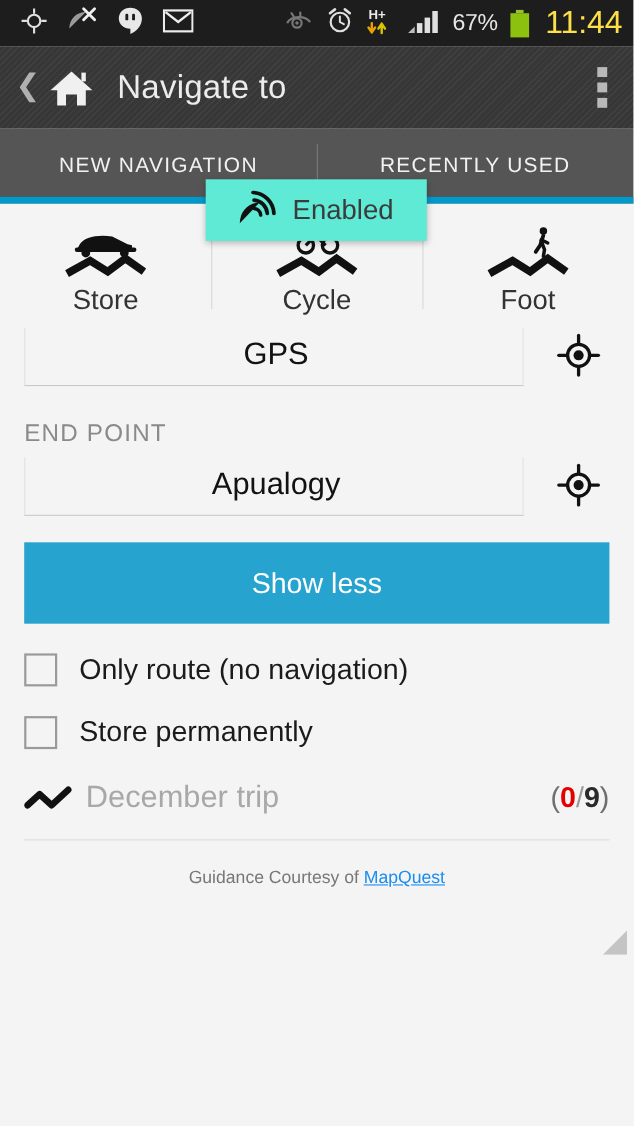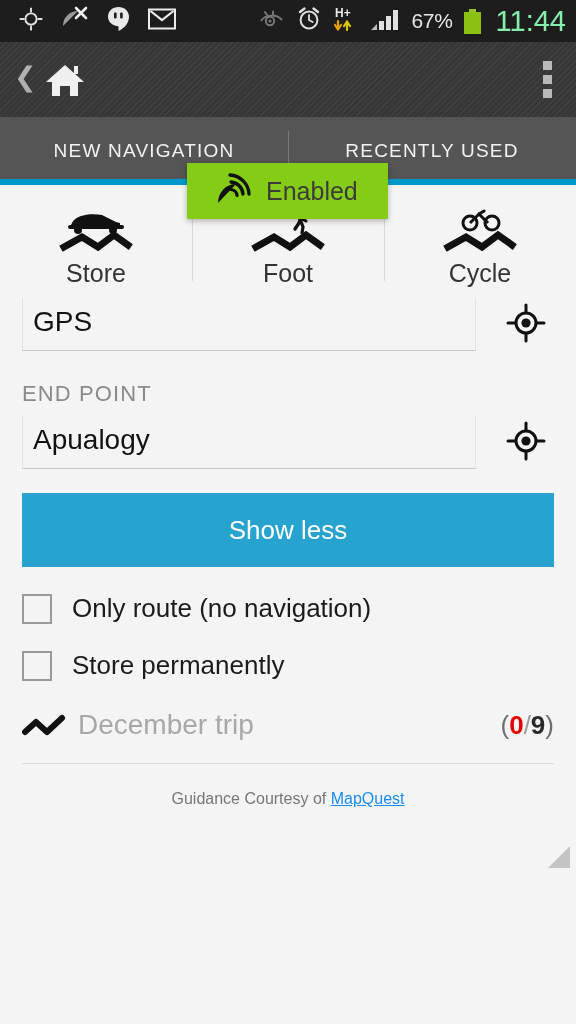--- a/index.html
+++ b/index.html
@@ -17,21 +17,21 @@
     height: 42px; width: 100%;
     background: #1d1d1d;
     display: flex; align-items: center;
     padding: 0 10px 0 18px;
     color: #dedede;
   }
   .sb-left { display: flex; align-items: center; gap: 17px; }
   .sb-right { display: flex; align-items: center; gap: 11px; margin-left: auto; }
   .sb-icon { display: block; }
   .sb-pct { font-size: 21px; color: #e6e6e6; letter-spacing: -0.3px; }
-  .sb-clock { font-size: 29px; color: #86efac; letter-spacing: 0px; margin-left: 4px; font-weight: 400; }
+  .sb-clock { font-size: 29px; color: #fde047; letter-spacing: 0px; margin-left: 4px; font-weight: 400; }
   .batt { width: 17px; height: 25px; position: relative; }
   .batt .cap { position: absolute; left: 5px; top: 0; width: 7px; height: 3px; background: #9bbf2a; }
   .batt .body { position: absolute; left: 0; top: 3px; width: 17px; height: 22px; background: #8cc110; }
 
   
   .actionbar {
     position: relative;
     height: 75px; width: 100%;
     background-color: #3a3a3a;
     background-image: repeating-linear-gradient(135deg,
@@ -61,21 +61,21 @@
   .tab + .tab::before {
     content: ""; position: absolute; left: 0; top: 14px; bottom: 14px;
     width: 1px; background: rgba(255,255,255,0.22);
   }
   .tab-indicator { position: absolute; left: 0; bottom: 0; height: 6px; width: 100%; background: #0099cc; }
 
   
   .toast {
     position: absolute; left: 187px; top: 163px;
     width: 201px; height: 56px;
-    background: #84cc16;
+    background: #5eead4;
     box-shadow: 0 2px 6px rgba(0,0,0,0.28);
     display: flex; align-items: center; gap: 14px;
     padding-left: 27px;
     z-index: 40;
   }
   .toast-label { font-size: 25px; color: #3b3b3b; }
 
   
   .modes { display: flex; height: 110px; padding-top: 8px; background: #f4f4f4; }
   .mode {
@@ -97,20 +97,21 @@
   }
   .field-row { display: flex; align-items: flex-end; }
   .field-input {
     flex: 1; font-size: 28px; color: #121212;
     padding: 8px 6px 12px 10px;
     border-bottom: 1px solid #c9c9c9;
     border-left: 1px solid #e2e2e2;
     border-right: 1px solid #e2e2e2;
     background: transparent;
     margin-right: 22px;
+    text-align: center;
   }
   .loc-btn { width: 56px; height: 56px; display: flex; align-items: center; justify-content: center; }
 
   
   .primary-btn {
     margin: 24px 22px 0 22px;
     height: 74px;
     background: #27a3cf;
     display: flex; align-items: center; justify-content: center;
     color: #ffffff; font-size: 26px;
@@ -227,20 +228,21 @@
   </div>
 
   <div class="actionbar">
     <span class="ab-back">❮</span>
     <span class="ab-home">
       <svg width="44" height="44" viewBox="0 0 44 44">
         <path d="M22 7 L41 24 L35 24 L35 38 L27 38 L27 28 L17 28 L17 38 L9 38 L9 24 L3 24 Z" fill="#f0f0f0"></path>
         <rect x="31" y="8" width="4" height="8" fill="#f0f0f0"></rect>
       </svg>
     </span>
+    <span class="ab-title">Navigate to</span>
     <span class="ab-overflow">
       <i></i>
         <i></i>
         <i></i>
     </span>
   </div>
 
   <div class="tabs">
     <div class="tab">
       <span>NEW NAVIGATION</span>
@@ -275,41 +277,41 @@
           <path d="M14 42 L32 32 L48 42 L64 30 L78 40" fill="none" stroke="#111" stroke-width="7" stroke-linecap="square" stroke-linejoin="miter"></path>
         </svg>
       </span>
       <span class="mode-label">Store</span>
     </div>
 
 
     <div class="mode">
       <span class="mode-glyph">
         <svg width="92" height="52" viewBox="0 0 92 52">
+          <circle cx="36" cy="18" r="7" fill="none" stroke="#111" stroke-width="3"></circle>
+          <circle cx="58" cy="18" r="7" fill="none" stroke="#111" stroke-width="3"></circle>
+          <path d="M36 18 L45 9 L54 18" fill="none" stroke="#111" stroke-width="3"></path>
+          <path d="M45 9 L50 6" stroke="#111" stroke-width="3" stroke-linecap="round"></path>
+          <path d="M14 42 L32 32 L48 42 L64 30 L78 40" fill="none" stroke="#111" stroke-width="7" stroke-linecap="square" stroke-linejoin="miter"></path>
+        </svg>
+      </span>
+      <span class="mode-label">Cycle</span>
+    </div>
+
+    <div class="mode">
+      <span class="mode-glyph">
+        <svg width="92" height="52" viewBox="0 0 92 52">
           <circle cx="60" cy="5" r="3.4" fill="#111"></circle>
           <path d="M60 9 L57 18 L53 24" fill="none" stroke="#111" stroke-width="3.4" stroke-linecap="round"></path>
           <path d="M58 13 L64 16" stroke="#111" stroke-width="3" stroke-linecap="round"></path>
           <path d="M58 14 L61 22 L60 28" fill="none" stroke="#111" stroke-width="3.2" stroke-linecap="round"></path>
           <path d="M14 42 L32 32 L48 42 L64 30 L78 40" fill="none" stroke="#111" stroke-width="7" stroke-linecap="square" stroke-linejoin="miter"></path>
         </svg>
       </span>
       <span class="mode-label">Foot</span>
-    </div>
-
-    <div class="mode">
-      <span class="mode-glyph">
-        <svg width="92" height="52" viewBox="0 0 92 52">
-          <circle cx="36" cy="18" r="7" fill="none" stroke="#111" stroke-width="3"></circle>
-          <circle cx="58" cy="18" r="7" fill="none" stroke="#111" stroke-width="3"></circle>
-          <path d="M36 18 L45 9 L54 18" fill="none" stroke="#111" stroke-width="3"></path>
-          <path d="M45 9 L50 6" stroke="#111" stroke-width="3" stroke-linecap="round"></path>
-          <path d="M14 42 L32 32 L48 42 L64 30 L78 40" fill="none" stroke="#111" stroke-width="7" stroke-linecap="square" stroke-linejoin="miter"></path>
-        </svg>
-      </span>
-      <span class="mode-label">Cycle</span>
     </div>
   </div>
 
   <div class="field-block">
     <div class="field-row">
       <div class="field-input">GPS</div>
       <span class="loc-btn">
         <svg width="48" height="48" viewBox="0 0 48 48">
           <circle cx="24" cy="24" r="10" fill="none" stroke="#111" stroke-width="3"></circle>
           <circle cx="24" cy="24" r="4.6" fill="#111"></circle>

